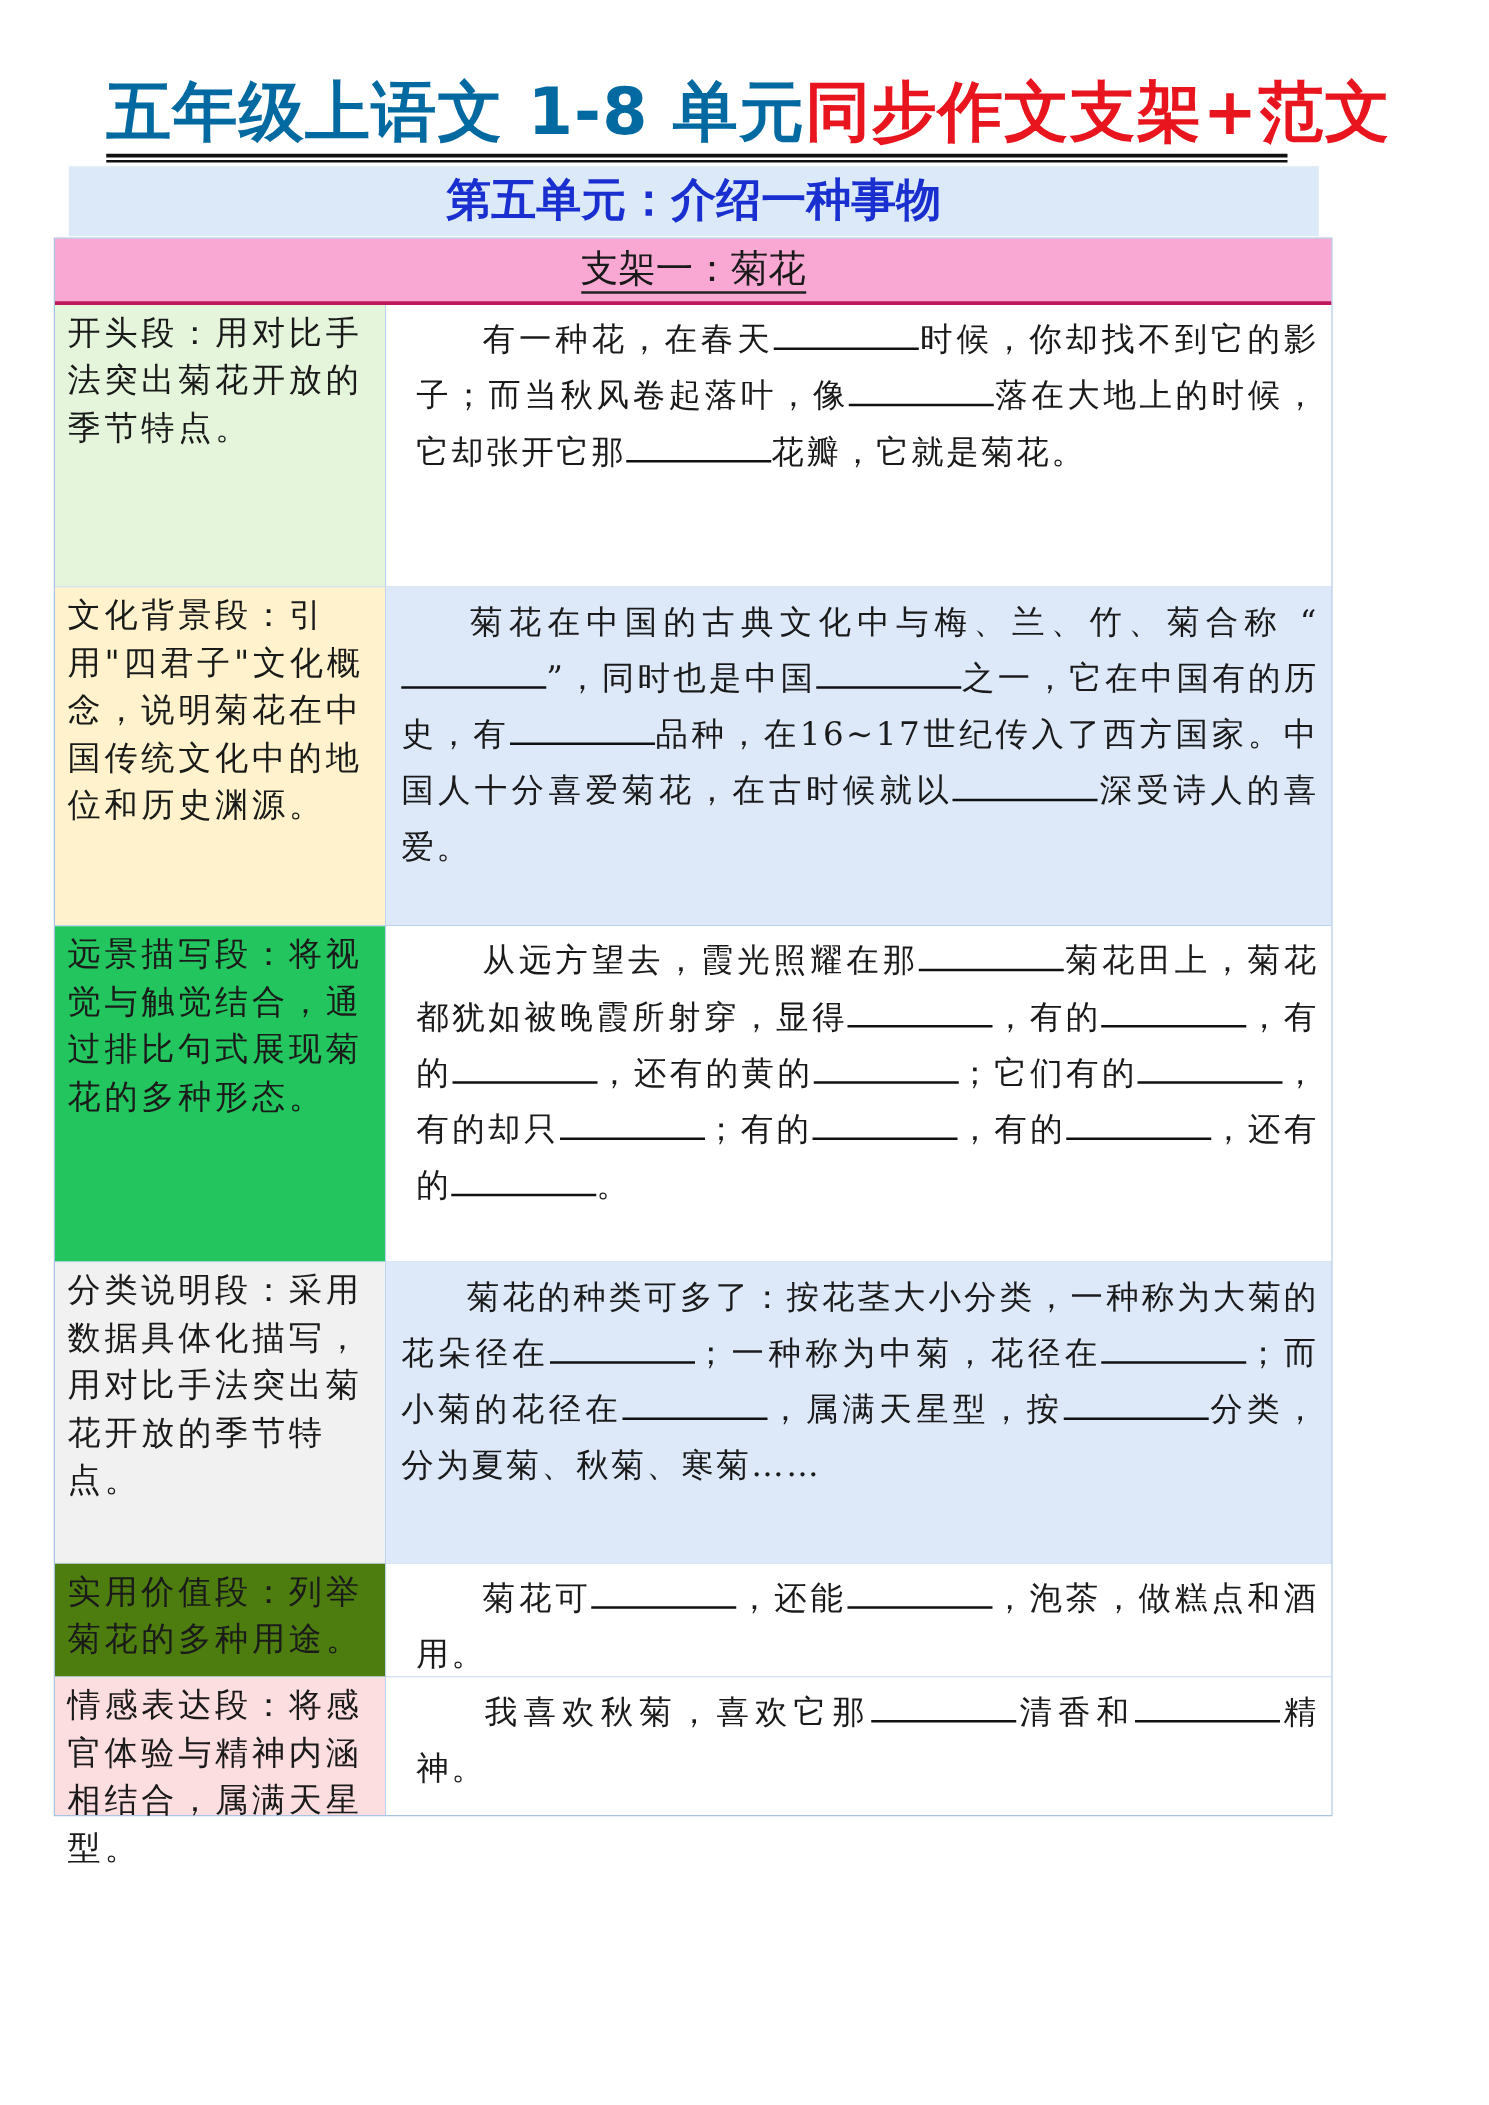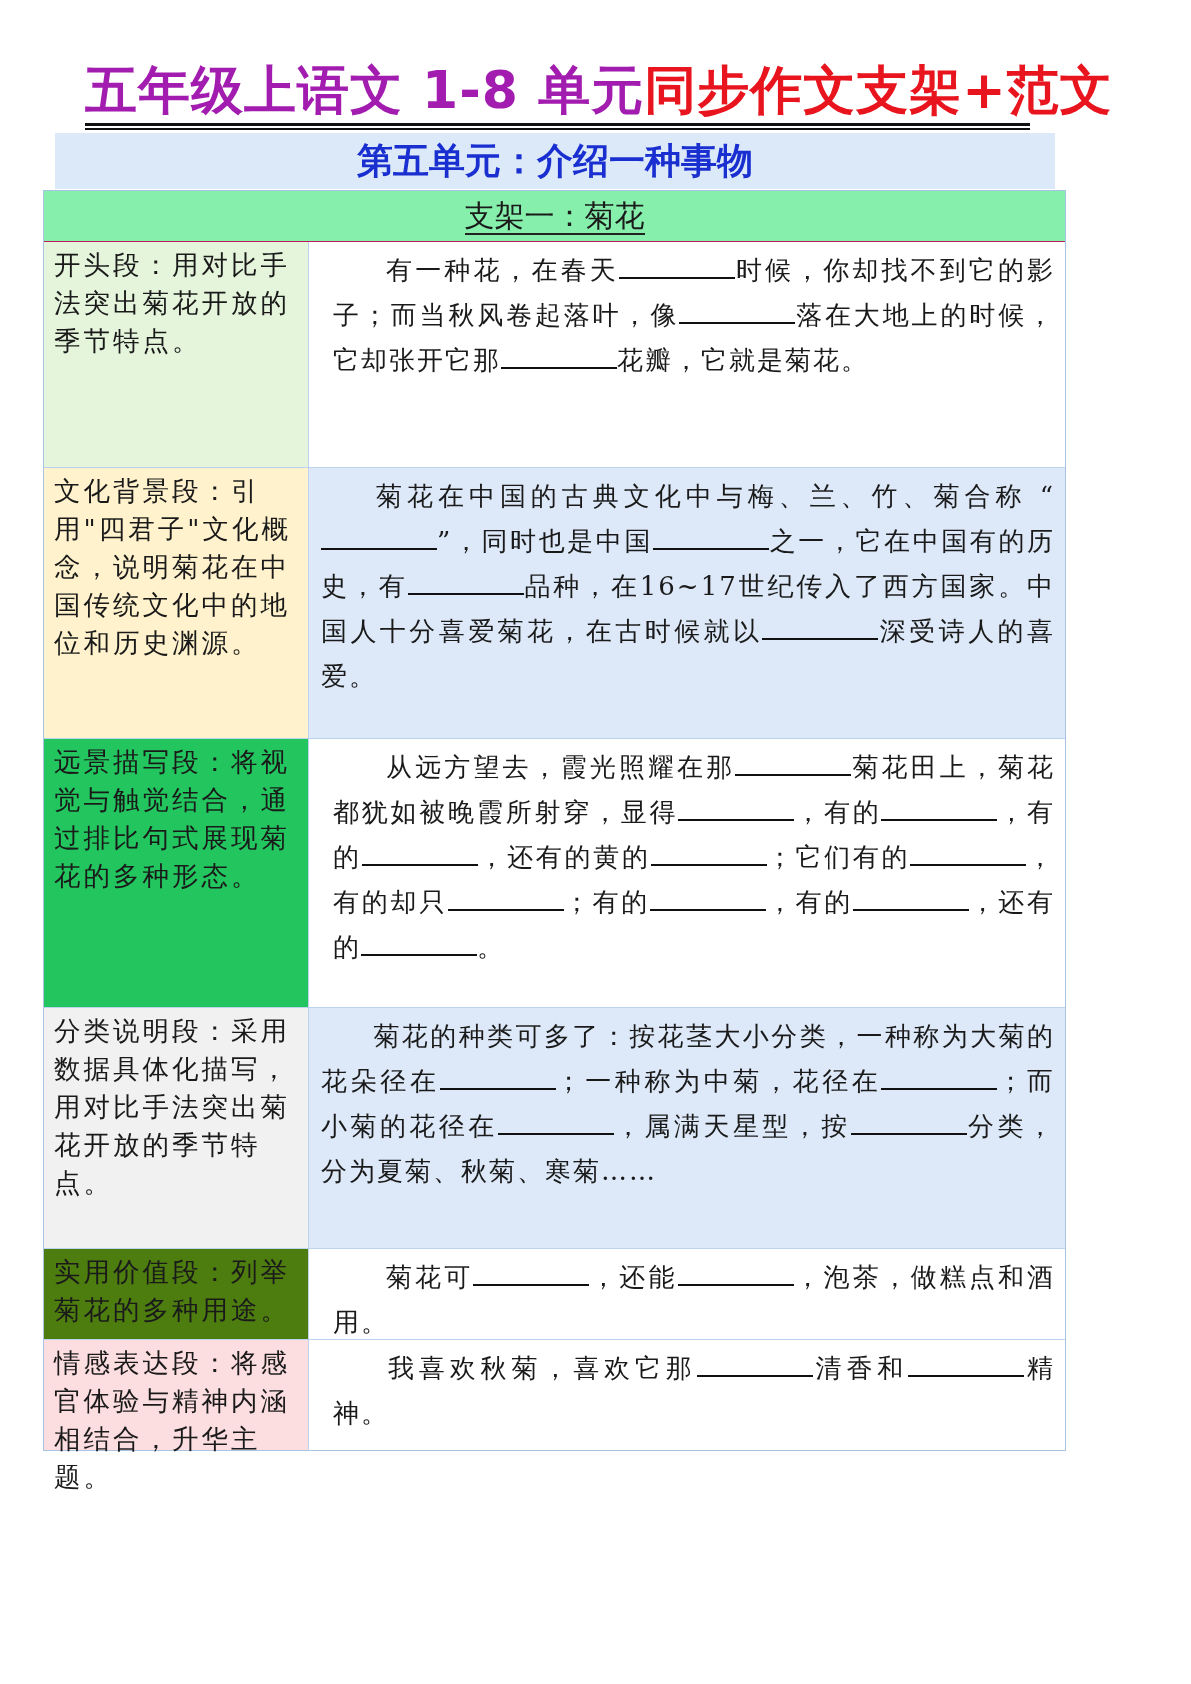--- a/index.html
+++ b/index.html
@@ -5,37 +5,37 @@
   html, body { margin:0; padding:0; }
   body {
     width:1191px; height:1684px; background:#ffffff; position:relative; overflow:hidden;
     font-family: "DejaVu Serif", "Liberation Serif", serif; color:#1a1a1a;
   }
   .title {
     position:absolute; left:85px; top:55px; width:945px; height:70px;
     text-align:center; font-size:52px; font-weight:bold; line-height:70px; letter-spacing:1px;
     font-family: "DejaVu Sans", "Liberation Sans", sans-serif; white-space:nowrap;
   }
-  .title .black { color:#a21caf; }
+  .title .black { color:#0369a1; }
   .title .red { color:#e8141e; }
   .title-rule { position:absolute; left:85px; width:945px; background:#111; }
   .rule1 { top:123px; height:3px; }
   .rule2 { top:128px; height:2px; }
   .unit-band {
     position:absolute; left:55px; top:133px; width:1000px; height:56px;
     background:#dce9f8; text-align:center; line-height:56px;
     font-size:36px; font-weight:bold; color:#1a2fd0;
     font-family: "DejaVu Sans", "Liberation Sans", sans-serif;
   }
   .table {
     position:absolute; left:43px; top:190px; width:1023px;
     border:1.5px solid #a9c3e3; box-sizing:border-box;
   }
   .head-row {
-    height:50px; background:#86efac; border-bottom:1px solid #be185d;
+    height:50px; background:#f9a8d4; border-bottom:3px solid #be185d;
     text-align:center; line-height:50px; font-size:30px;
   }
   .head-row span { border-bottom:2px solid #222; line-height:34px; display:inline-block; }
   .row { display:flex; border-bottom:1.5px solid #bcd2ee; }
   .row:last-child { border-bottom:none; }
   .left {
     width:265px; box-sizing:border-box; padding:4px 8px 0 10px;
     border-right:1.5px solid #bcd2ee;
     font-size:26.5px; line-height:38px; letter-spacing:3px;
   }
@@ -89,16 +89,16 @@
     <div class="left c-gray">分类说明段：采用数据具体化描写，用对比手法突出菊花开放的季节特点。</div>
     <div class="right r-blue"><span class="indent"></span><span>菊花的种类可多了：按花茎大小分类，一种称为大菊的花朵径在</span><span class="blank"></span><span>；一种称为中菊，花径在</span><span class="blank"></span><span>；而小菊的花径在</span><span class="blank"></span><span>，属满天星型，按</span><span class="blank"></span><span>分类，分为夏菊、秋菊、寒菊……</span></div>
   </div>
 
   <div class="row" style="height:90px;">
     <div class="left c-cyan">实用价值段：列举菊花的多种用途。</div>
     <div class="right r-white"><span class="indent"></span><span>菊花可</span><span class="blank"></span><span>，还能</span><span class="blank"></span><span>，泡茶，做糕点和酒用。</span></div>
   </div>
 
   <div class="row" style="height:110px;">
-    <div class="left c-pink">情感表达段：将感官体验与精神内涵相结合，升华主题。</div>
+    <div class="left c-pink">情感表达段：将感官体验与精神内涵相结合，属满天星型。</div>
     <div class="right r-white"><span class="indent"></span><span>我喜欢秋菊，喜欢它那</span><span class="blank"></span><span>清香和</span><span class="blank"></span><span>精神。</span></div>
   </div>
 </div>
 
 </body></html>

